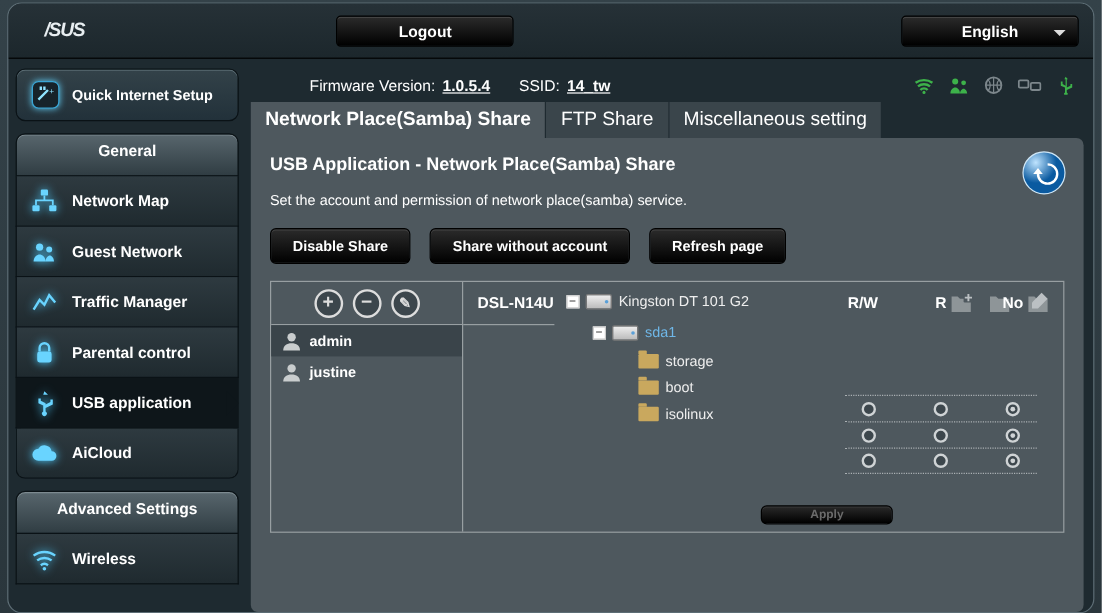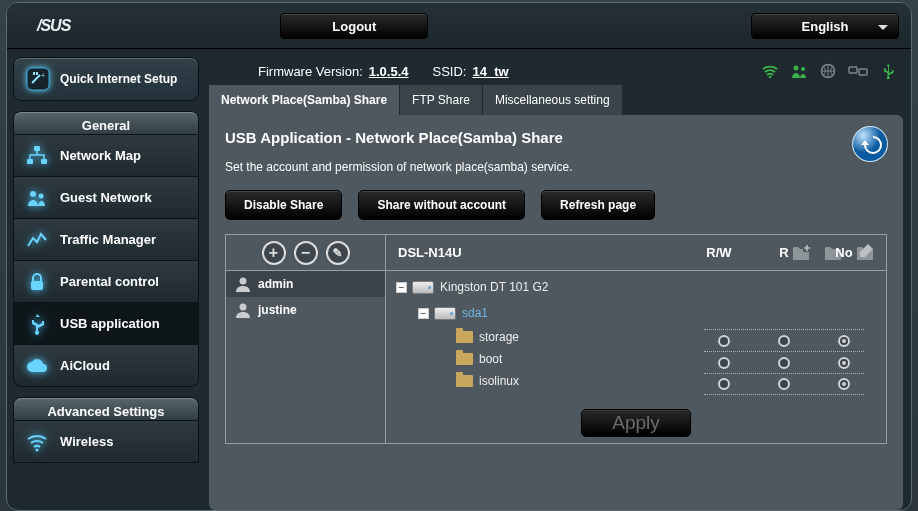--- a/index.html
+++ b/index.html
@@ -60,21 +60,21 @@
     border-radius: 8px;
     display: flex; align-items: center; gap: 8px;
     padding: 0 10px;
     box-shadow: inset 0 1px 0 #5a6b72;
     cursor: pointer;
   }
   .qis svg { filter: drop-shadow(0 0 3px #65d6ff); }
   .qis span { font-size: 12px; font-weight: bold; }
 
   .section-head {
-    height: 24px; line-height: 28px; text-align: center;
+    height: 36px; line-height: 28px; text-align: center;
     background: linear-gradient(#58666d, #303d43);
     border-radius: 8px 8px 0 0;
     font-weight: bold; font-size: 13px;
     margin-top: 10px;
     border: 1px solid #0a1216;
     box-shadow: inset 0 1px 0 #7d8a90;
   }
   .nav-item {
     height: 42px;
     display: flex; align-items: center; gap: 10px;
@@ -104,21 +104,21 @@
     padding: 0 6px;
     margin-left: 43px;
   }
   .statusbar .u { text-decoration: underline; font-weight: bold; }
   .status-icons { margin-left: auto; display: flex; gap: 11px; align-items: center; }
   .status-icons svg { display: block; }
 
   .tabs { display: flex; height: 30px; }
   .tab {
     padding: 0 12px; line-height: 30px;
-    background: #3a454b; color: #fff; font-size: 12px;
+    background: #3a454b; color: #fff; font-size: 16px;
     border-right: 1px solid #1e2a30;
     cursor: pointer;
   }
   .tab.active { background: #4e585e; font-weight: bold; }
 
   .panel {
     flex: 1;
     background: #4e585e;
     border-radius: 0 6px 6px 6px;
     padding: 14px 16px 10px 16px;
@@ -165,21 +165,21 @@
   }
   .user-item {
     display: flex; align-items: center; gap: 6px;
     padding: 4px 8px; font-size: 12px; font-weight: bold;
     cursor: pointer;
   }
   .user-item.sel { background: #3a444a; }
   .user-ico { width: 18px; height: 18px; }
 
   .tree-col {
-    flex: 1; display: flex; flex-direction: column; position: relative;
+    flex: 1; display: flex; flex-direction: row; position: relative;
   }
   .file-icons {
     position: absolute; top: 6px; right: 10px; display: flex; gap: 10px;
   }
   .file-ico { width: 22px; height: 22px; cursor: pointer; opacity: .85; }
   .tree-head {
     height: 36px; border-bottom: 1px solid #989fa2; display: flex; align-items: center;
     padding-left: 12px; font-weight: bold; font-size: 13px;
   }
   .perm-head { position: absolute; right: 27px; top: 60px; display: flex; gap: 44px; font-weight: bold; font-size: 13px;}
@@ -210,24 +210,24 @@
   .perm-rows { position: absolute; right: 22px; top: 94px; width: 160px; }
   .perm-row { height: 22px; display: flex; align-items: center; justify-content: space-between; border-top: 1px dotted #aab0b3;}
   .perm-row:first-child{border-top:1px dotted #aab0b3;}
   .radio { appearance: none; width: 12px; height: 12px; border-radius: 50%; border: 2px solid #cfd3d5; background:#3c464c; cursor:pointer; position:relative;}
   .radio:checked{background:#3c464c;}
   .radio:checked::after{content:"";position:absolute;inset:2px;border-radius:50%;background:#cfd3d5;}
   .perm-cell{width:40px;display:flex;justify-content:center;}
 
   .apply-row { display:flex; justify-content:center; padding:6px 0 0 0;}
   .apply-btn {
-    width: 110px; height: 28px;
+    width: 110px; height: 16px;
     border: 1px solid #000; border-radius: 5px;
     background: linear-gradient(#2a2a2a,#000);
-    color: #6b6b6b; font-weight: normal; font-size: 19px;
+    color: #6b6b6b; font-weight: bold; font-size: 10px;
     display:flex;align-items:center;justify-content:center;
     box-shadow: inset 0 1px 0 #3a3a3a;
     cursor: pointer;
   }
 </style>
 </head>
 <body>
 
 <div class="frame">
   <div class="topbar">

